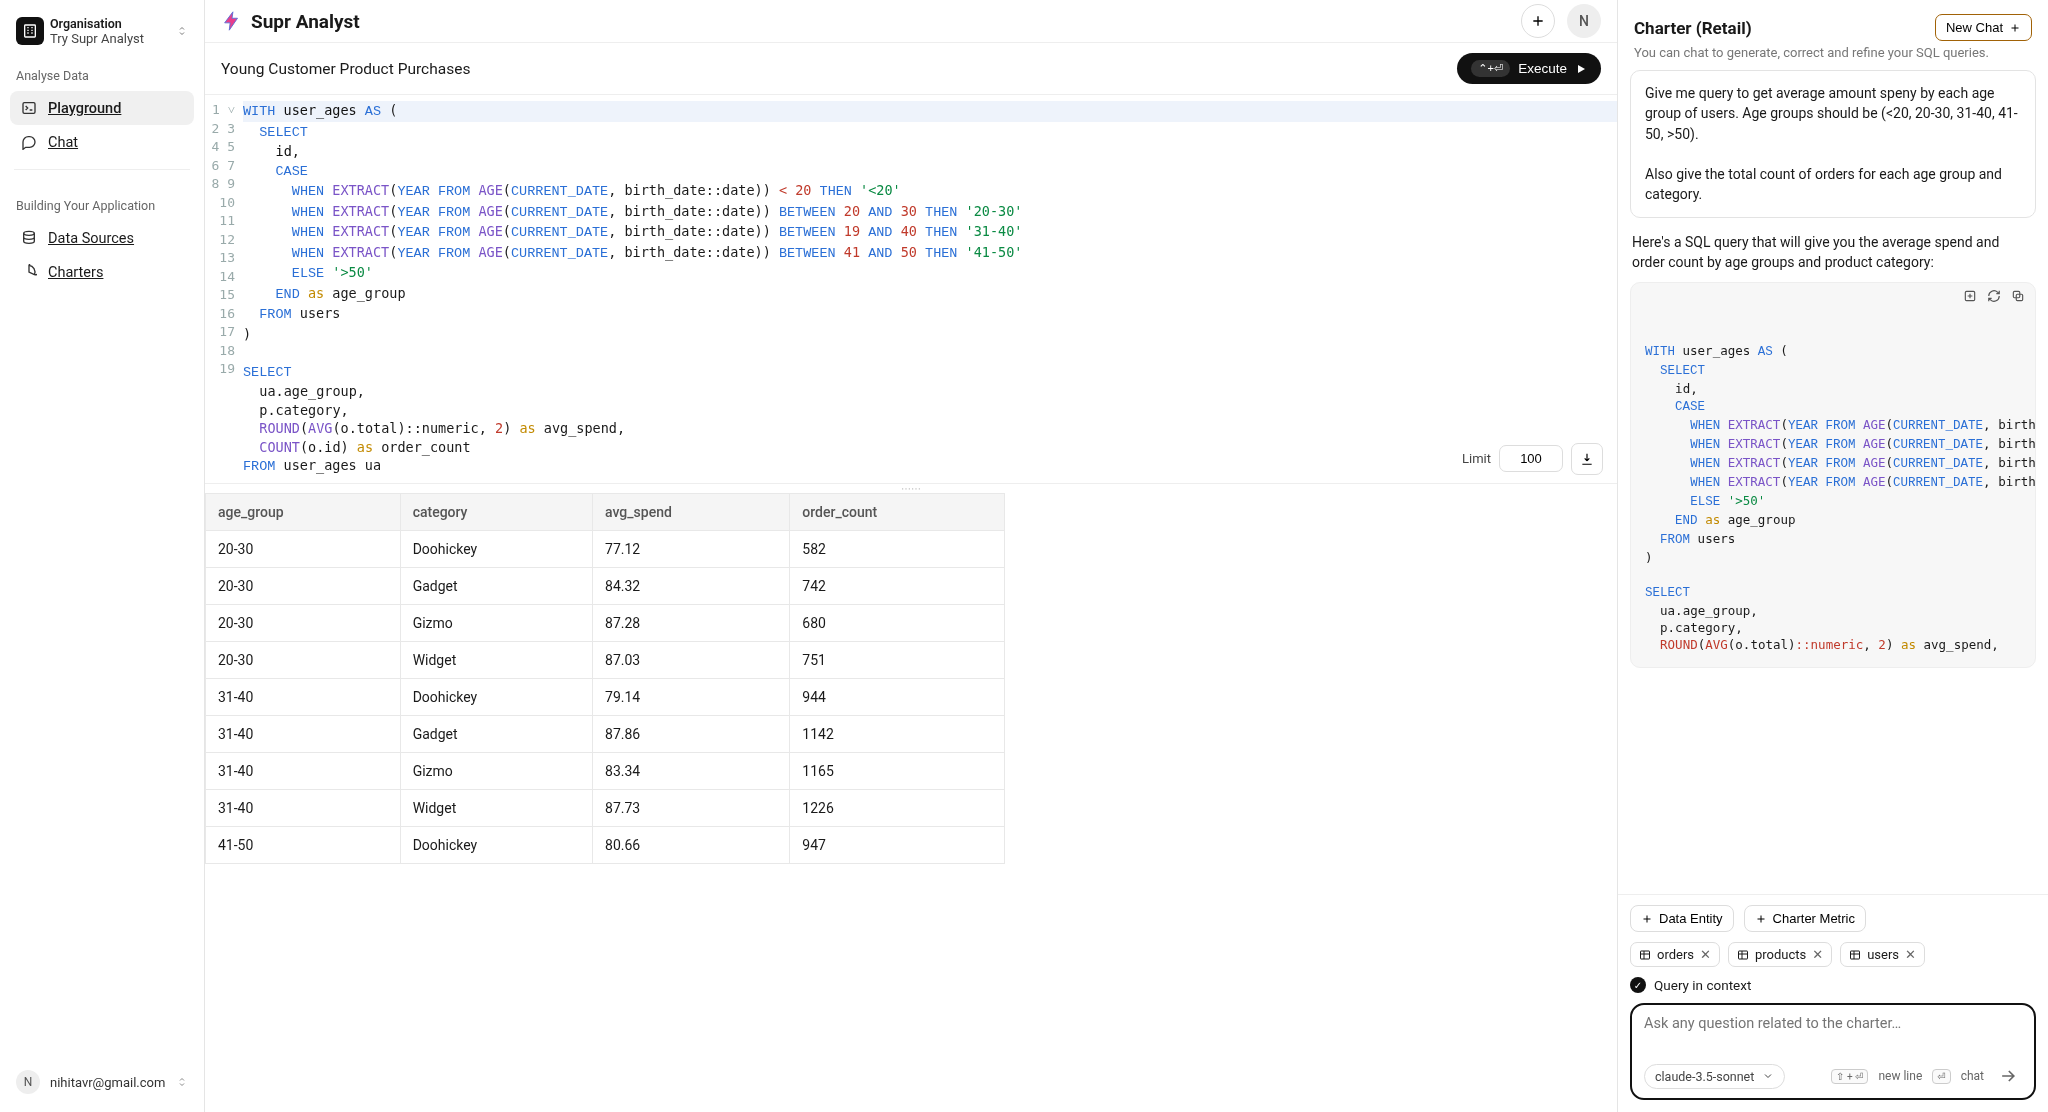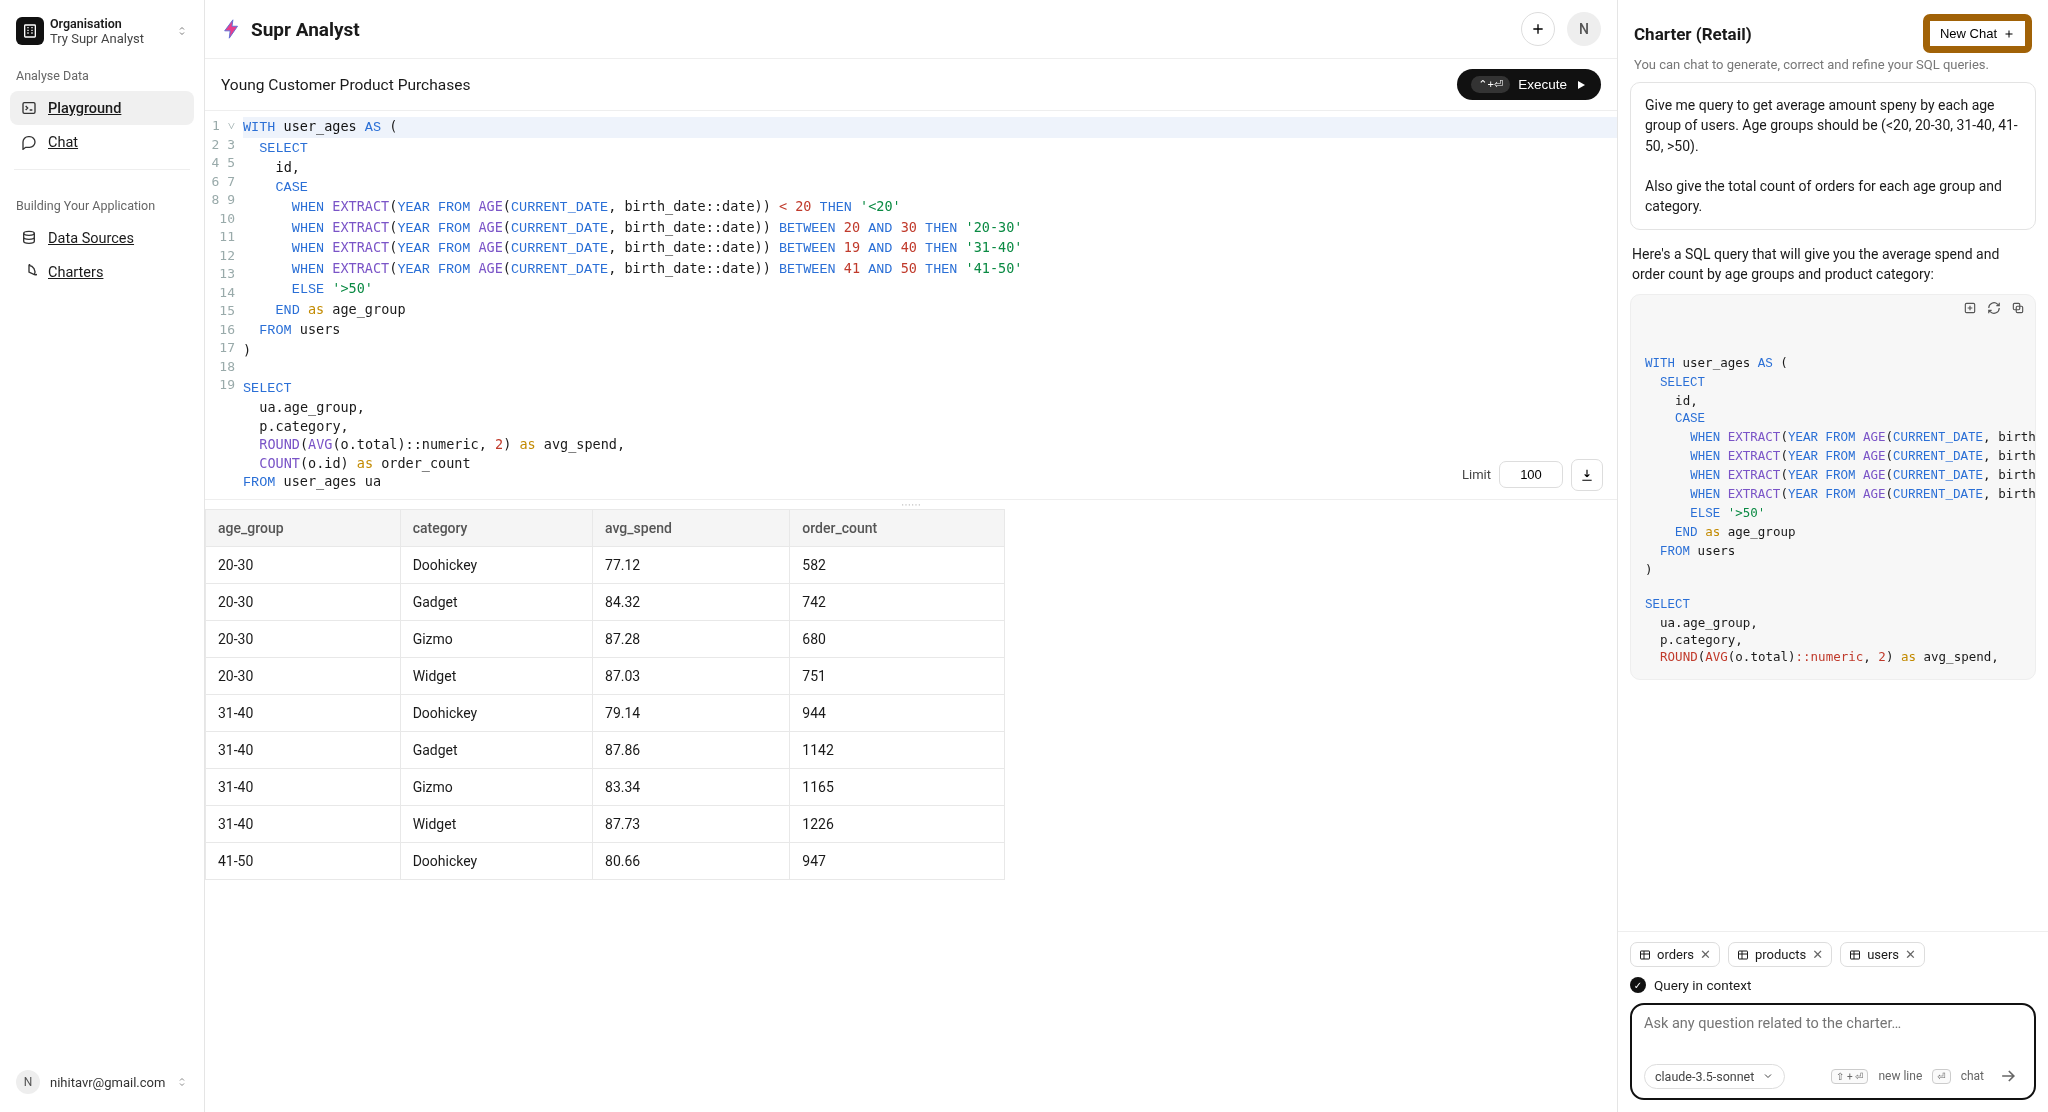--- a/index.html
+++ b/index.html
@@ -15,21 +15,21 @@
 .section-label { font-size: 12.5px; color: #666; padding: 18px 6px 8px; }
 .nav-item { display:flex; align-items:center; gap:10px; padding:8px 10px; border-radius:8px; cursor:pointer; font-size:14.5px;text-decoration:underline; }
 .nav-item.active { background:#f0f0f0; font-weight:500; }
 .nav-item .ic { width:18px; height:18px; display:flex; align-items:center; justify-content:center; color:#333; }
 .divider { border:none; border-top:1px solid #eee; margin:10px 4px; }
 .sidebar-footer { margin-top:auto; display:flex; align-items:center; gap:10px; padding:6px; font-size:13px; color:#333; }
 .avatar-sm { width:24px;height:24px;border-radius:50%;background:#eee;display:flex;align-items:center;justify-content:center;font-size:12px;color:#555;}
 .sidebar-footer .chev{margin-left:auto;color:#888;}
 .main { flex:1; display:flex; min-width:0; }
 .center { flex:1; display:flex; flex-direction:column; min-width:0; border-right:1px solid #e5e5e5; }
-.topbar { display:flex; align-items:center; padding:12px 16px; gap:12px; }
+.topbar { display:flex; align-items:center; padding:4px 16px; gap:12px; }
 .brand { display:flex; align-items:center; gap:8px; font-size:19px; font-weight:700; }
 .brand-logo { width:22px; height:22px; }
 .spacer { flex:1; }
 .icon-btn { width:34px;height:34px;border-radius:50%;border:1px solid #ddd;display:flex;align-items:center;justify-content:center;background:#fff;cursor:pointer;}
 .avatar-btn{width:34px;height:34px;border-radius:50%;background:#eee;display:flex;align-items:center;justify-content:center;font-weight:500;color:#555;}
 .query-head { display:flex; align-items:center; padding:10px 16px; border-top:1px solid #eee; border-bottom:1px solid #eee; }
 .query-title { font-size:15.5px; }
 .exec-btn{background:#111;color:#fff;border:none;border-radius:18px;padding:7px 14px;display:flex;align-items:center;gap:8px;font-size:13.5px;cursor:pointer;}
 .kbd{background:#333;border-radius:10px;padding:2px 7px;font-size:11px;}
 .editor-wrap{flex:0 0 auto; position:relative; display:flex; min-height:0;}
@@ -41,21 +41,21 @@
 .limit-row input{width:64px;padding:5px 6px;border:1px solid #ddd;border-radius:7px;font-size:13px;text-align:center;}
 .dl-btn{width:32px;height:32px;border:1px solid #ddd;border-radius:7px;background:#fff;display:flex;align-items:center;justify-content:center;cursor:pointer;}
 .drag-handle{height:10px;display:flex;align-items:center;justify-content:center;color:#bbb;font-size:10px;border-top:1px solid #eee;}
 .table-wrap{flex:1;overflow:auto;}
 table{border-collapse:collapse;width:800px;}
 th,td{border:1px solid #e8e8e8;padding:10px 12px;text-align:left;font-size:14px;}
 th{background:#f5f5f5;font-weight:500;color:#555;}
 .right{width:430px;display:flex;flex-direction:column;min-width:0;}
 .right-head{display:flex;align-items:center;padding:14px 16px 4px;gap:8px;}
 .right-title{font-size:17px;font-weight:700;}
-.newchat{margin-left:auto;border:7px solid #a16207;background:#fff;border-radius:7px;padding:5px 10px;font-size:13px;display:flex;align-items:center;gap:6px;cursor:pointer;}
+.newchat{margin-left:auto;border:1px solid #a16207;background:#fff;border-radius:7px;padding:5px 10px;font-size:13px;display:flex;align-items:center;gap:6px;cursor:pointer;}
 .right-sub{font-size:13px;color:#777;padding:0 16px 10px;}
 .chat-body{flex:1;overflow:auto;padding:0 12px 8px;}
 .user-bubble{border:1px solid #e3e3e3;border-radius:10px;padding:12px 14px;font-size:14px;line-height:1.45;margin-bottom:14px;background:#fff;}
 .assist-text{font-size:14px;line-height:1.45;padding:0 2px 10px;}
 .code-card{background:#f7f7f7;border:1px solid #eee;border-radius:10px;overflow:hidden;}
 .code-card .tools{display:flex;justify-content:flex-end;gap:10px;padding:6px 10px;color:#555;}
 .code-card pre{font-family:ui-monospace,Menlo,Consolas,monospace;font-size:12.5px;line-height:17px;padding:4px 14px 14px;white-space:pre;overflow:auto;margin-top:29px;}
 .composer{border-top:1px solid #eee;padding:10px 12px 12px;}
 .chips-row{display:flex;gap:10px;margin-bottom:10px;}
 .chip-btn{border:1px solid #ddd;border-radius:8px;background:#fff;padding:5px 10px;font-size:13px;display:flex;align-items:center;gap:6px;cursor:pointer;}
@@ -349,20 +349,34 @@
 )
 
 <span class="kw">SELECT</span>
   ua.age_group,
   p.category,
   <span class="num">ROUND</span>(<span class="num">AVG</span>(o.total)<span class="num">::numeric</span>, <span class="num">2</span>) <span class="op">as</span> avg_spend,</pre>
         </div>
       </div>
 
       <div class="composer">
+        <div class="chips-row">
+          <button class="chip-btn">
+              <svg width="12" height="12" viewBox="0 0 24 24" fill="none" stroke="currentColor" stroke-width="2">
+                <path d="M12 5v14M5 12h14"></path>
+              </svg>
+              <span>Data Entity</span>
+            </button>
+          <button class="chip-btn">
+              <svg width="12" height="12" viewBox="0 0 24 24" fill="none" stroke="currentColor" stroke-width="2">
+                <path d="M12 5v14M5 12h14"></path>
+              </svg>
+              <span>Charter Metric</span>
+            </button>
+        </div>
         <div class="tags-row" id="tags-row">
             <div class="tag">
               <svg width="12" height="12" viewBox="0 0 24 24" fill="none" stroke="currentColor" stroke-width="2">
                 <rect x="3" y="4" width="18" height="16" rx="1"></rect>
                 <path d="M3 10h18M10 4v16"></path>
               </svg>
               <span>orders</span>
               <span class="x">✕</span>
             </div>
             <div class="tag">

